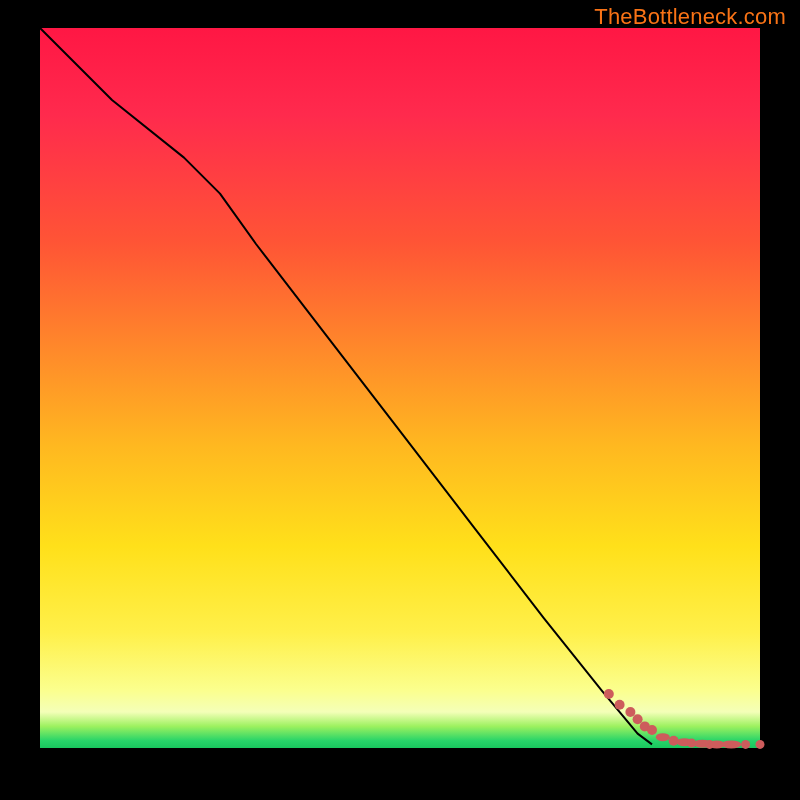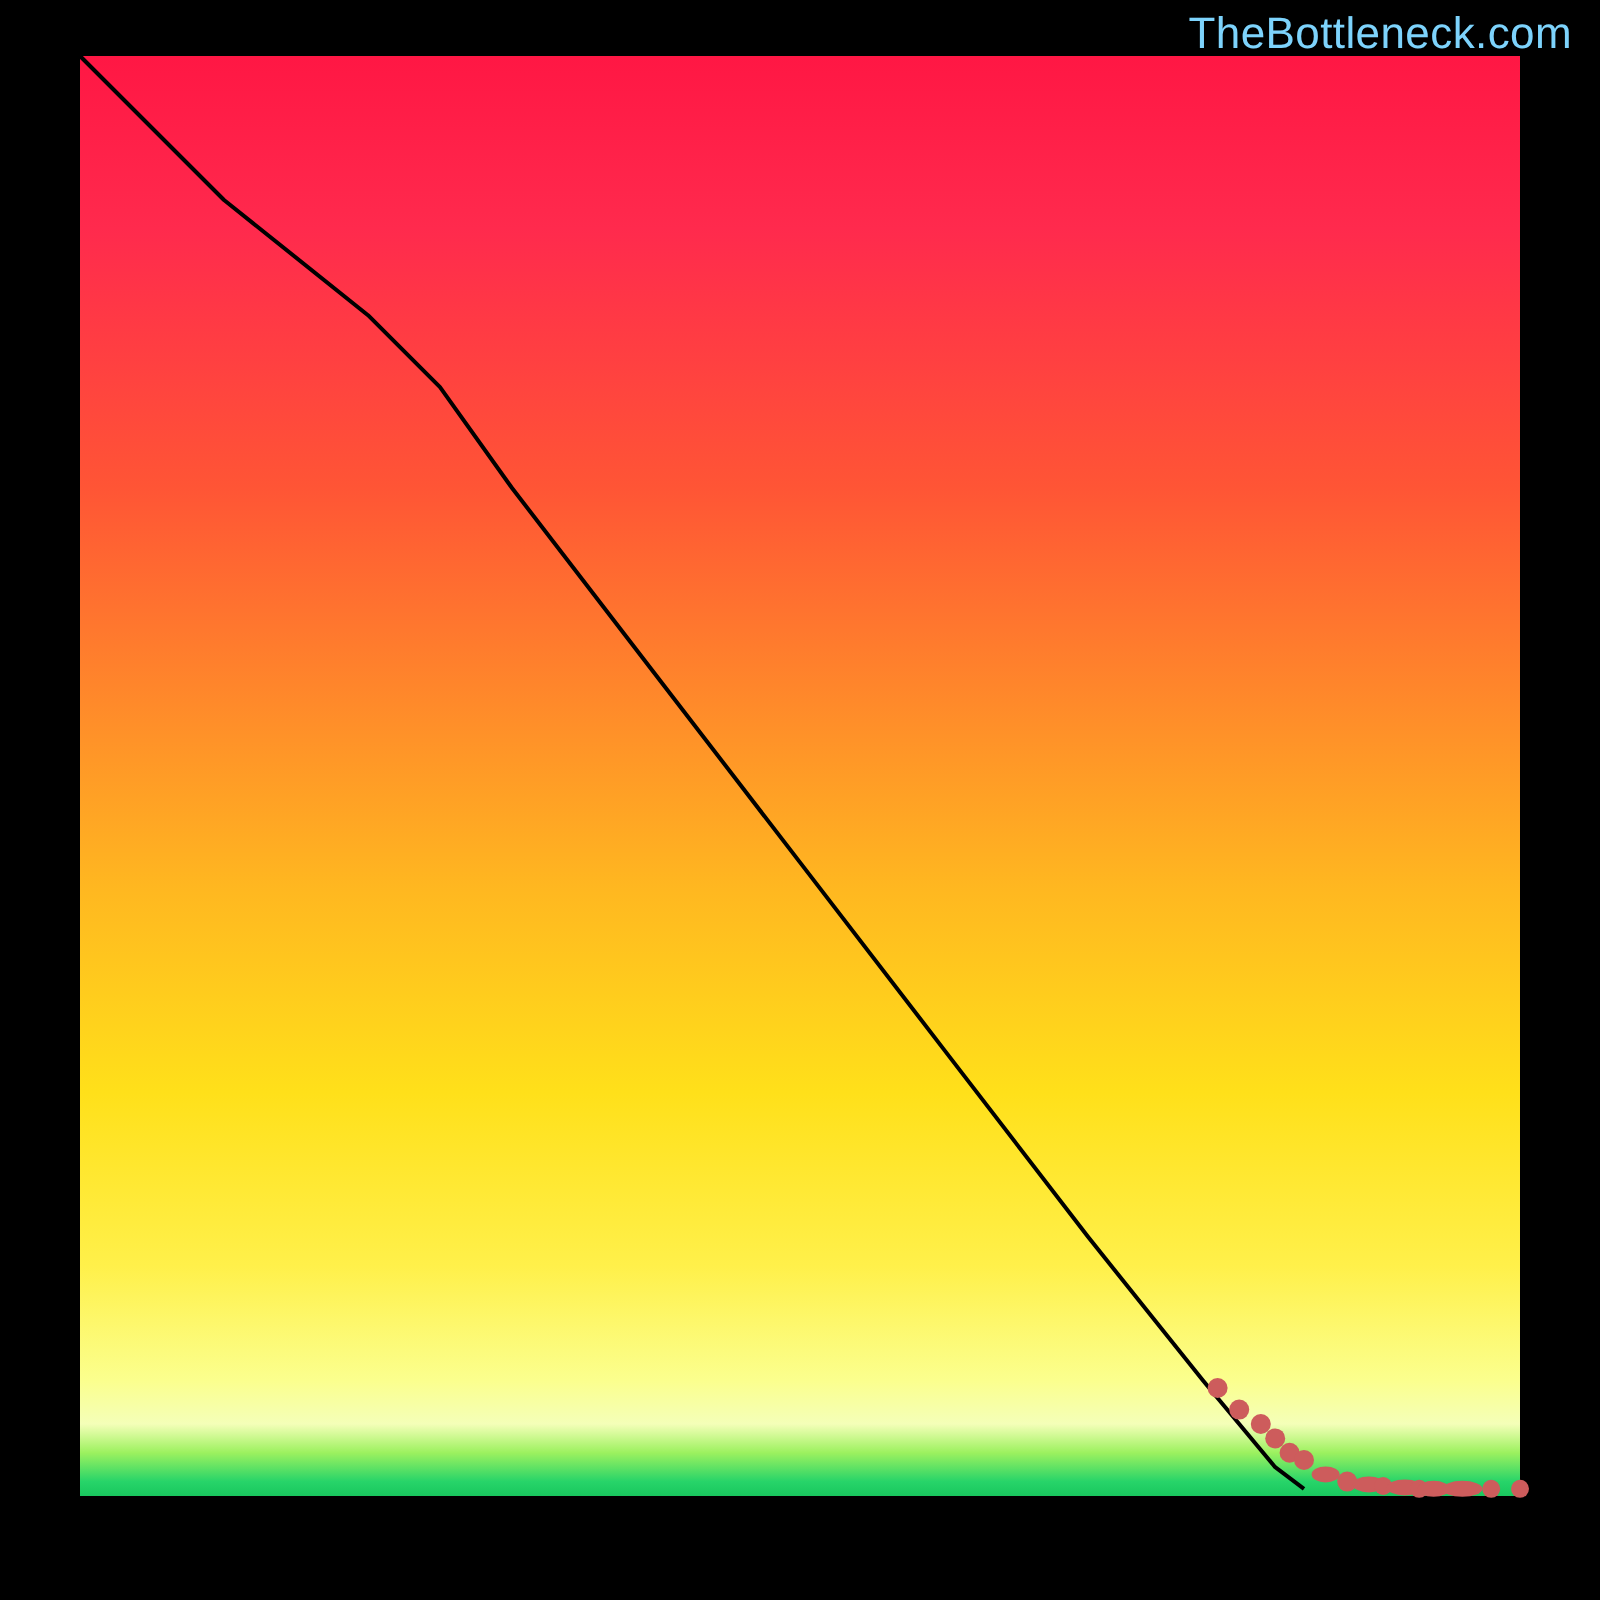--- a/index.html
+++ b/index.html
@@ -14,21 +14,21 @@
   .frame {
     position: relative;
     width: 800px;
     height: 800px;
     background: #000;
   }
   .watermark {
     position: absolute;
     top: 4px;
     right: 14px;
-    color: #7dd3fc;
+    color: #f97316;
     font-size: 22px;
     letter-spacing: 0.2px;
     font-weight: 500;
   }
   .plot {
     position: absolute;
     left: 40px;
     top: 28px;
     width: 720px;
     height: 720px;

